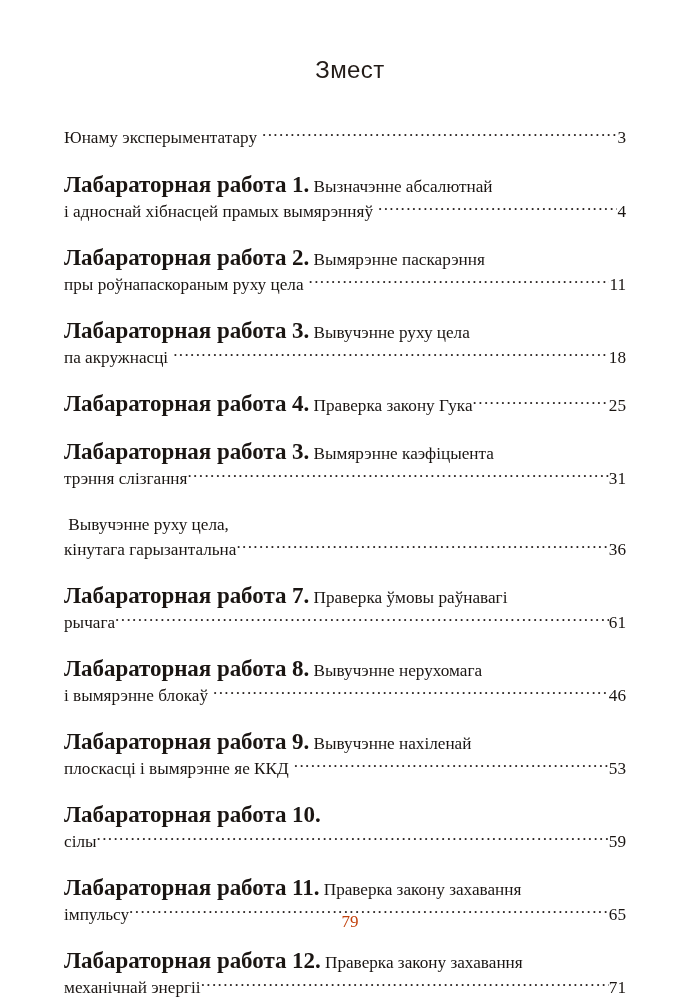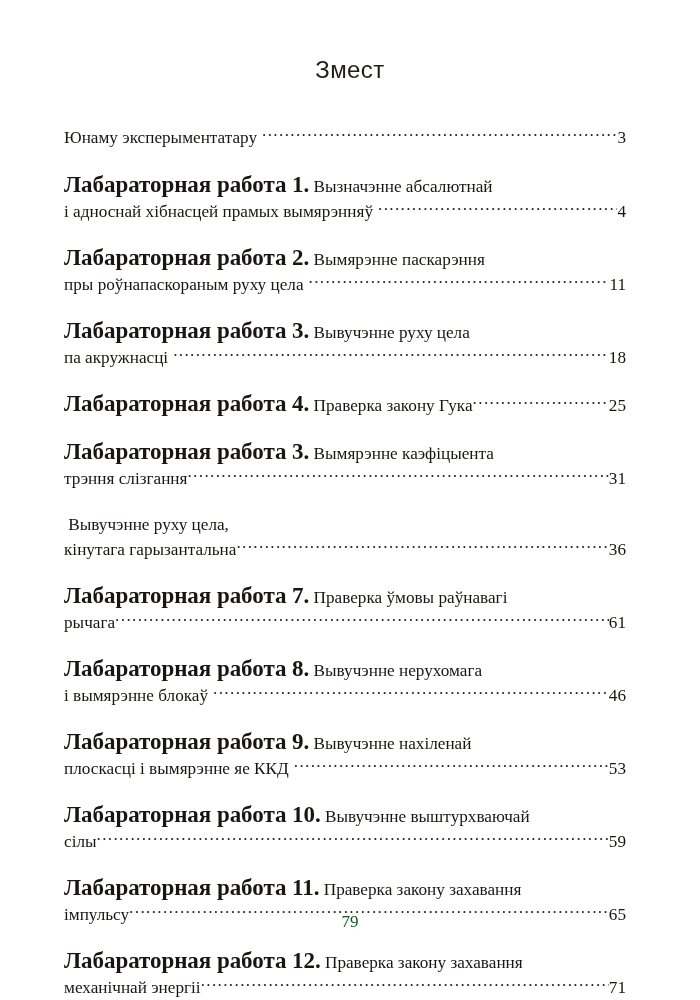--- a/index.html
+++ b/index.html
@@ -106,21 +106,21 @@
     padding-left: 0px;
   }
 
   .folio {
     position: absolute;
     left: 0;
     top: 912px;
     width: 700px;
     text-align: center;
     font-size: 17px;
-    color: #14532d;
+    color: #c2410c;
   }
 </style>
 </head>
 <body>
 
 <div class="page">
 
   <div class="toc-title">Змест</div>
 
   <div class="toc-body" id="toc-body">
@@ -192,21 +192,21 @@
       </div>
       <div class="toc-entry">
         <div class="entry-line no-leader"><span class="txt lab-label">Лабараторная работа 9.</span>&nbsp;<span class="txt lab-title">Вывучэнне нахіленай</span></div>
         <div class="entry-line">
           <span class="txt lab-title">плоскасці і вымярэнне яе ККД</span>
           <span class="leader pad-left"></span>
           <span class="pagenum">53</span>
         </div>
       </div>
       <div class="toc-entry">
-        <div class="entry-line no-leader"><span class="txt lab-label">Лабараторная работа 10.</span>&nbsp;<span class="txt lab-title">Вывучэнне выштурхваючай</span></div>
+        <div class="entry-line no-leader"><span class="txt lab-label">Лабараторная работа 10.</span>&nbsp;</div>
         <div class="entry-line">
           <span class="txt lab-title">сілы</span>
           <span class="leader"></span>
           <span class="pagenum">59</span>
         </div>
       </div>
       <div class="toc-entry">
         <div class="entry-line no-leader"><span class="txt lab-label">Лабараторная работа 11.</span>&nbsp;<span class="txt lab-title">Праверка закону захавання</span></div>
         <div class="entry-line">
           <span class="txt lab-title">імпульсу</span>

